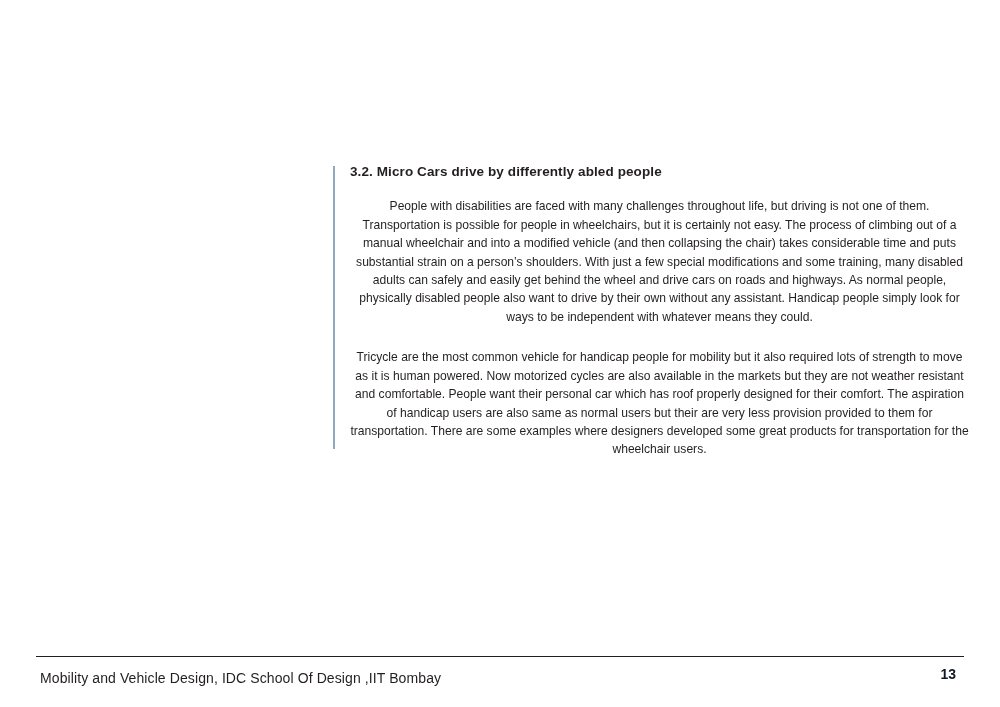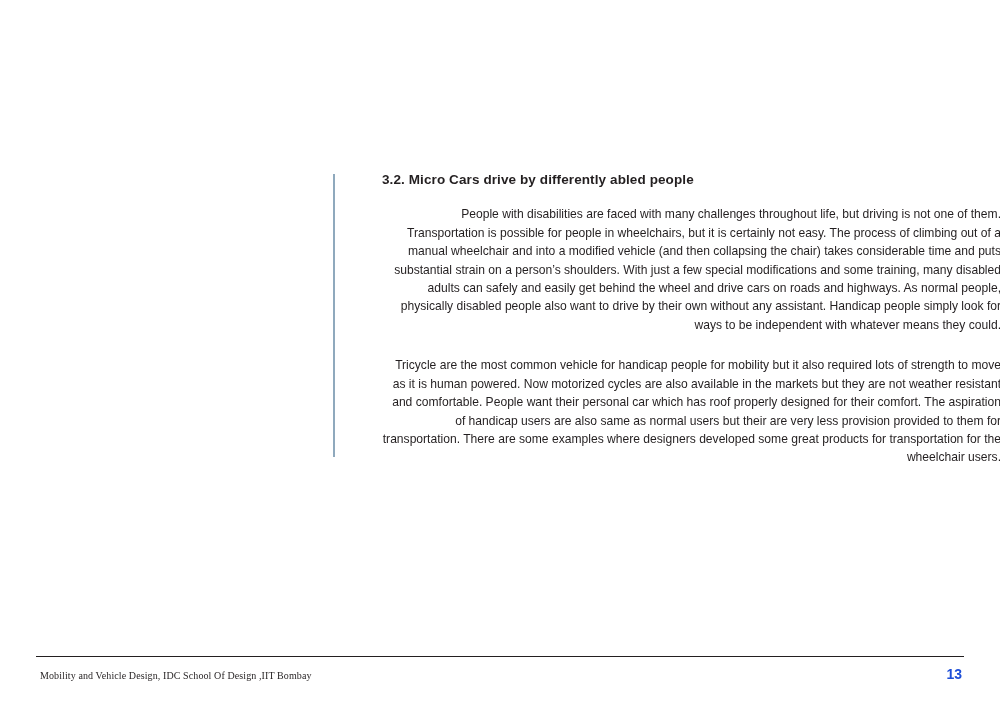--- a/index.html
+++ b/index.html
@@ -19,23 +19,22 @@
   .page {
     position: absolute;
     inset: 0;
     background: #ffffff;
   }
 
   
   .content-block {
     position: absolute;
     left: 333px;
-    top: 172px;
+    top: 164px;
     width: 636px;
-    padding-left: 32px;
   }
 
   .accent-rule {
     position: absolute;
     left: 0;
     top: 2px;
     width: 2px;
     height: 283px;
     background: #8fa9bd;
   }
@@ -51,21 +50,21 @@
     letter-spacing: 0.1px;
     margin: 0 0 17px 0;
     line-height: 1.2;
   }
 
   .para {
     font-size: 12.1px;
     line-height: 1.525;
     color: #231f20;
     margin: 0 0 17px 0;
-    text-align: right;
+    text-align: center;
     white-space: normal;
   }
   .para:last-child { margin-bottom: 0; margin-top: 22px; }
 
   
   .footer-rule {
     position: absolute;
     left: 36px;
     right: 36px;
     top: 656px;
@@ -78,34 +77,34 @@
     left: 36px;
     right: 36px;
     top: 666px;
     height: 22px;
   }
 
   .footer-left {
     position: absolute;
     left: 4px;
     top: 4px;
-    font-family: Liberation Serif, serif;
-    font-size: 10px;
+    font-family: Liberation Sans, sans-serif;
+    font-size: 14px;
     color: #231f20;
     letter-spacing: 0.1px;
   }
 
   .footer-right {
     position: absolute;
-    right: 2px;
+    right: 8px;
     top: 0;
     font-family: "Liberation Sans", sans-serif;
     font-size: 14px;
     font-weight: bold;
-    color: #1d4ed8;
+    color: #0f172a;
     text-align: right;
   }
 </style>
 </head>
 <body>
 
 <div class="page">
 
   <div class="content-block">
 

